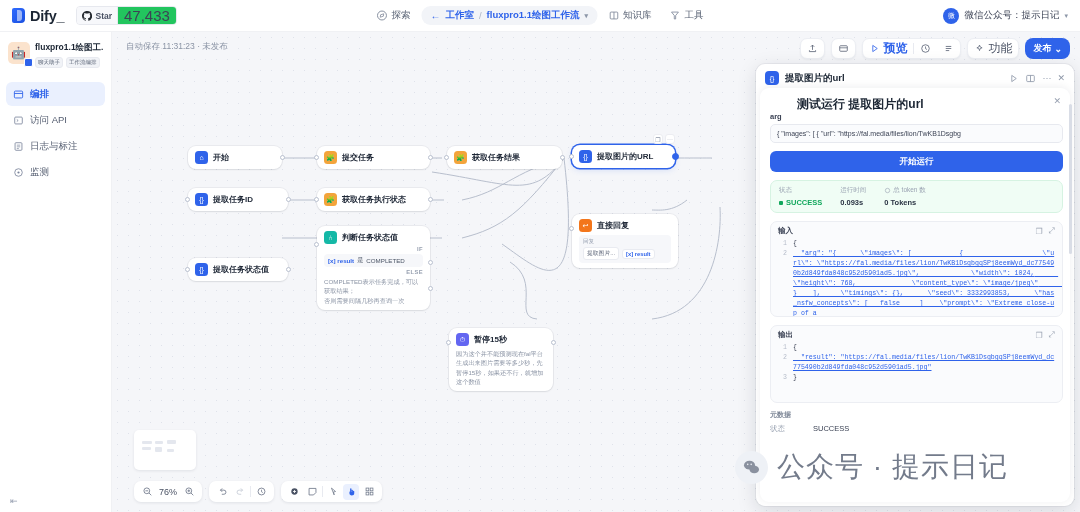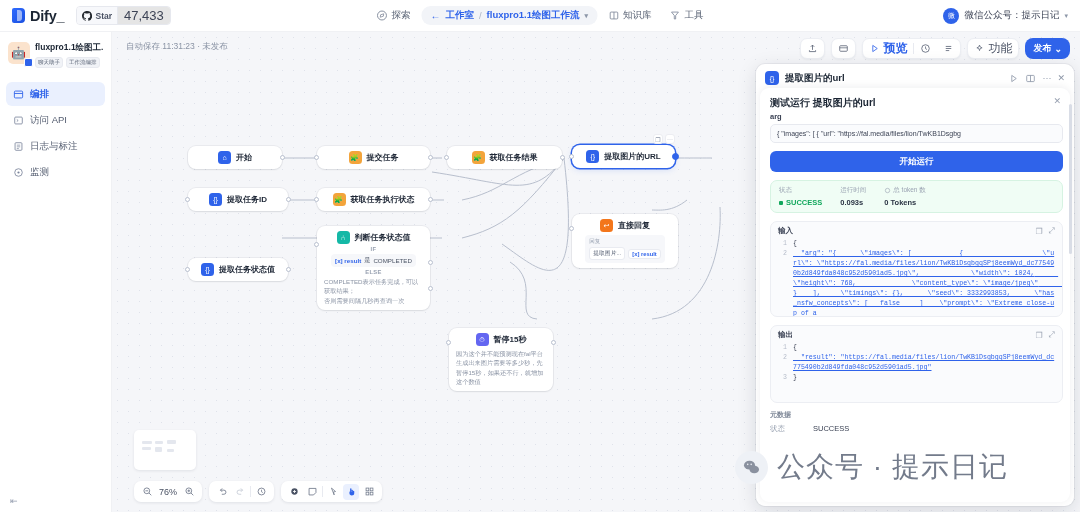--- a/index.html
+++ b/index.html
@@ -27,21 +27,21 @@
     width: 5px; height: 11px; background: rgba(255,255,255,.55); border-radius: 0 3px 3px 0;
   }
   .logo-text { font-size: 14.5px; font-weight: bold; color: #1b2533; letter-spacing: -.2px; }
   .star-btn {
     margin-left: 12px; height: 19px; display: flex; align-items: stretch;
     border: 1px solid #e6e8ee; border-radius: 4px; overflow: hidden; background: #fff;
   }
   .star-left { display: flex; align-items: center; gap: 3px; padding: 0 5px; background: #f7f8fb; }
   .star-left .gh { width: 10px; height: 10px; }
   .star-label { font-size: 8.5px; font-weight: bold; color: #4a5264; }
-  .star-count { display: flex; align-items: center; padding: 0 6px; font-size: 13px; color: #3c4355; background: #e5e5e5; border-left: 1px solid #e6e8ee; }
+  .star-count { display: flex; align-items: center; padding: 0 6px; font-size: 15px; color: #3c4355; background: #22c55e; border-left: 1px solid #e6e8ee; }
 
   .top-center { position: absolute; left: 50%; transform: translateX(-50%); display: flex; align-items: center; gap: 4px; }
   .tc-item { display: flex; align-items: center; gap: 4px; padding: 3px 7px; border-radius: 6px; font-size: 9.5px; color: #566072; cursor: pointer; }
   .tc-item svg { width: 11px; height: 11px; }
   .crumb {
     display: flex; align-items: center; gap: 5px; background: #f2f4f8;
     padding: 3px 9px; border-radius: 9px; font-size: 9.5px; font-weight: bold; color: #2f63ea;
   }
   .crumb .sep { color: #aeb6c6; font-weight: normal; }
   .crumb .arrow { font-size: 10px; }
@@ -94,21 +94,21 @@
   .tb-publish {
     display: flex; align-items: center; gap: 3px; background: #2f63ea; color: #fff;
     font-size: 9px; font-weight: bold; height: 21px; padding: 0 8px; border-radius: 8px; cursor: pointer;
   }
   .tb-preview { color: #2f63ea; font-weight: bold; }
 
   
   .node {
     position: absolute; background: #fff; border-radius: 8px;
     box-shadow: 0 1px 2px rgba(16,24,40,.07), 0 0 0 1px rgba(16,24,40,.05);
-    padding: 5px 7px; display: flex; flex-direction: column; gap: 3px; align-items: center;
+    padding: 5px 7px; display: flex; flex-direction: column; gap: 3px;
   }
   .node.selected { box-shadow: 0 0 0 1.5px #2f63ea, 0 2px 6px rgba(47,99,234,.17); }
   .node-head { display: flex; align-items: center; gap: 5px; }
   .n-ico { width: 13px; height: 13px; border-radius: 3.5px; flex: none; display: flex; align-items: center; justify-content: center; font-size: 7px; color: #fff; }
   .n-title { font-size: 8px; font-weight: bold; color: #1e2736; white-space: nowrap; }
   .n-body { font-size: 6.2px; color: #8a93a4; line-height: 1.5; }
   .port {
     position: absolute; width: 5px; height: 5px; border-radius: 50%;
     background: #fff; border: 1px solid #b9c0cf; top: 50%; margin-top: -2.5px;
   }
@@ -147,21 +147,21 @@
   .panel-title { font-size: 9.5px; font-weight: bold; color: #1b2533; flex: 1; }
   .ph-ico { width: 14px; height: 14px; border-radius: 4px; background: #2f63ea; color: #fff; font-size: 7px; display: flex; align-items: center; justify-content: center; }
   .ph-act { font-size: 9px; color: #8d97a8; cursor: pointer; display: flex; align-items: center; }
   .ph-act svg { width: 11px; height: 11px; }
 
   .run-sheet {
     position: absolute; left: 4px; right: 4px; top: 24px; bottom: 4px;
     background: #fff; border-radius: 9px; box-shadow: 0 -1px 8px rgba(16,24,40,.07);
     padding: 8px 10px 0; overflow: hidden;
   }
-  .rs-title { font-size: 10px; font-weight: bold; color: #1b2533; }
+  .rs-title { font-size: 12px; font-weight: bold; color: #1b2533; margin-left: 27px; }
   .rs-close { position: absolute; right: 9px; top: 8px; font-size: 9px; color: #98a1b1; cursor: pointer; }
   .rs-scroll { position: absolute; left: 10px; right: 7px; top: 24px; bottom: 0; overflow: hidden; }
   .field-label { font-size: 7.5px; font-weight: bold; color: #3c4355; margin-bottom: 3px; }
   .field-input {
     height: 19px; border: 1px solid #e7e9ef; border-radius: 5px; background: #fafbfd;
     font-size: 7px; color: #3c4355; padding: 0 6px; display: flex; align-items: center;
     white-space: nowrap; overflow: hidden; font-family: "Liberation Sans", sans-serif;
   }
   .run-btn {
     margin-top: 8px; height: 21px; background: #2f63ea; color: #fff; border-radius: 6px;

